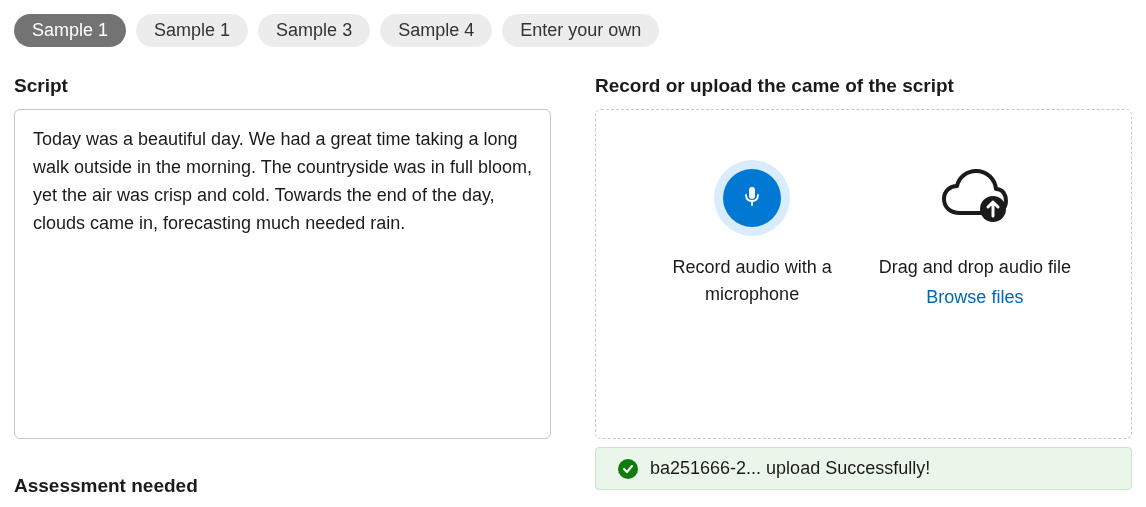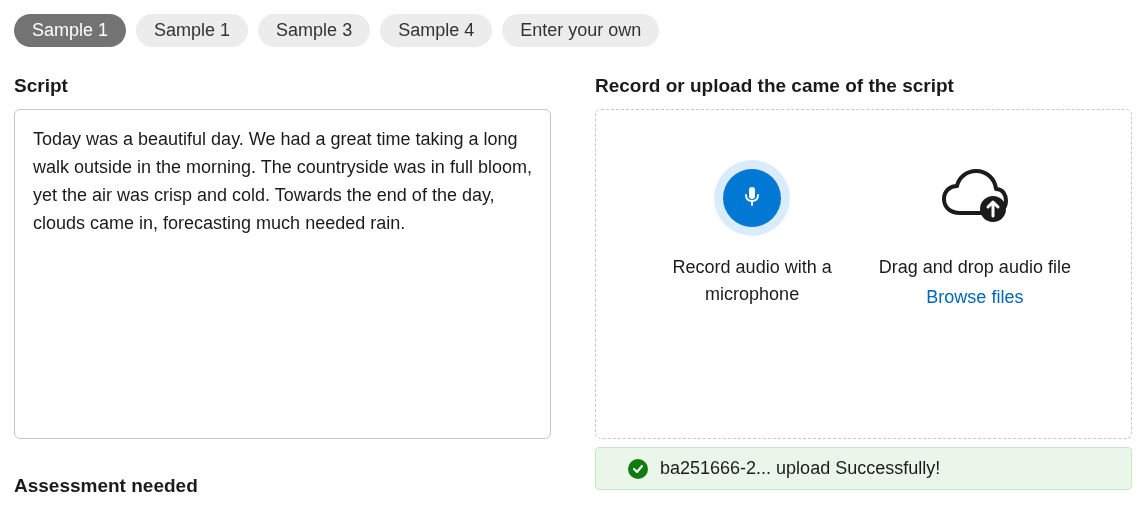--- a/index.html
+++ b/index.html
@@ -111,21 +111,21 @@
       color: #0067b8;
       font-size: 18px;
       margin-top: 6px;
       cursor: pointer;
     }
     .status-bar {
       margin-top: 8px;
       background: #e9f6e9;
       border: 1px solid #c8e6c8;
       border-radius: 4px;
-      padding: 10px 32px;
+      padding: 10px 22px;
       display: flex;
       align-items: flex-end;
       gap: 12px;
       font-size: 18px;
       color: #1b1b1b;
     }
     .check-icon {
       width: 20px;
       height: 20px;
       border-radius: 50%;

